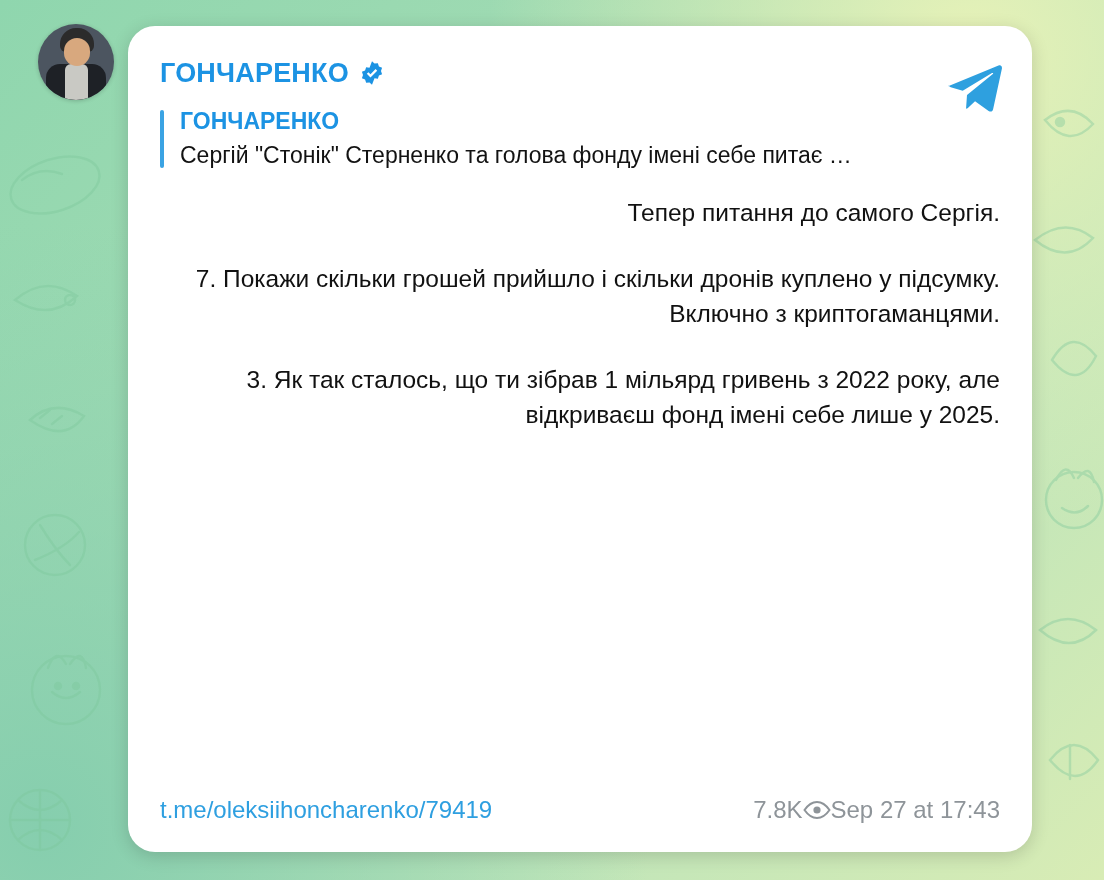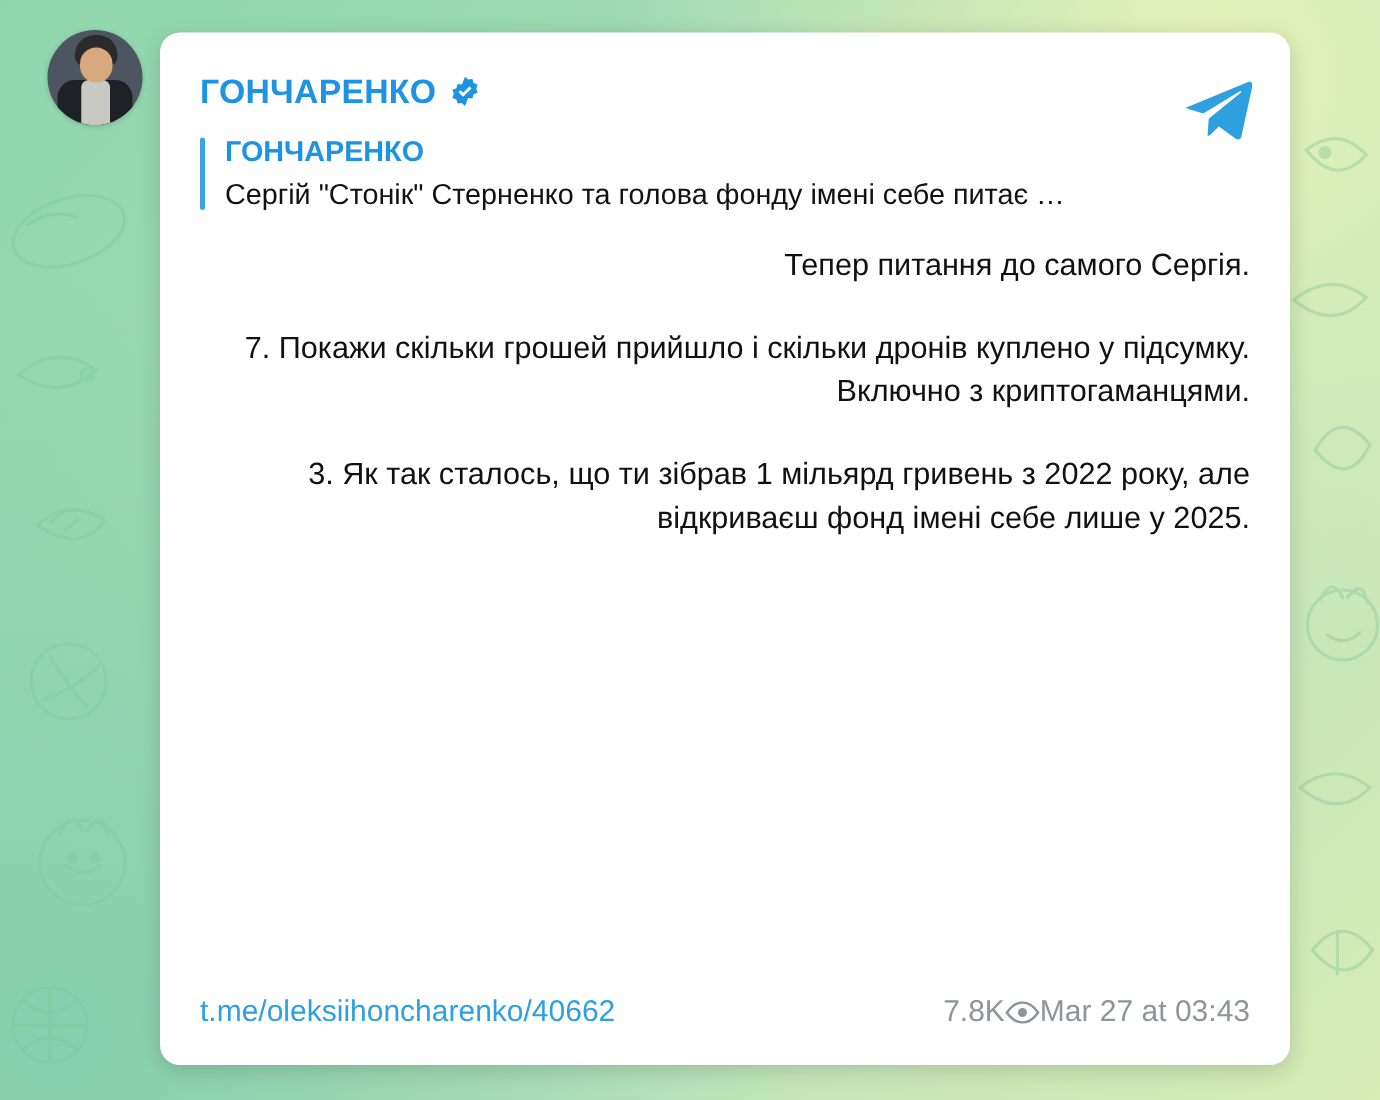--- a/index.html
+++ b/index.html
@@ -72,21 +72,21 @@
   }
 
   
   .card {
     position: absolute;
     left: 128px;
     top: 26px;
     width: 904px;
     height: 826px;
     background: #ffffff;
-    border-radius: 16px;
+    border-radius: 27px;
     box-shadow: 0 4px 18px rgba(0,0,0,.16);
     box-sizing: border-box;
     padding: 26px 32px 0 32px;
   }
 
   .card-header {
     display: flex;
     align-items: center;
     gap: 10px;
     height: 42px;
@@ -248,24 +248,24 @@
     <div class="quote-text">Сергій "Стонік" Стерненко та голова фонду імені себе питає …</div>
   </div>
 
   <div class="message">
     <p>Тепер питання до самого Сергія.</p>
     <p>7. Покажи скільки грошей прийшло і скільки дронів куплено у підсумку. Включно з криптогаманцями.</p>
     <p>3. Як так сталось, що ти зібрав 1 мільярд гривень з 2022 року, але відкриваєш фонд імені себе лише у 2025.</p>
   </div>
 
   <div class="footer">
-    <a class="permalink" href="#">t.me/oleksiihoncharenko/40662</a>
+    <a class="permalink" href="#">t.me/oleksiihoncharenko/79419</a>
     <div class="meta">
       <span class="views">7.8K</span>
       <svg class="eye" viewBox="0 0 28 18">
         <path fill="none" stroke="#8e9499" stroke-width="2" d="M1.5 9 C6 2.5 11 1 14 1 s8 1.5 12.5 8 C22 15.5 17 17 14 17 S6 15.5 1.5 9 z"></path>
         <circle cx="14" cy="9" r="3.6" fill="#8e9499"></circle>
       </svg>
-      <span class="timestamp">Mar 27 at 03:43</span>
+      <span class="timestamp">Sep 27 at 17:43</span>
     </div>
   </div>
 
 </div>
 
 </body></html>

